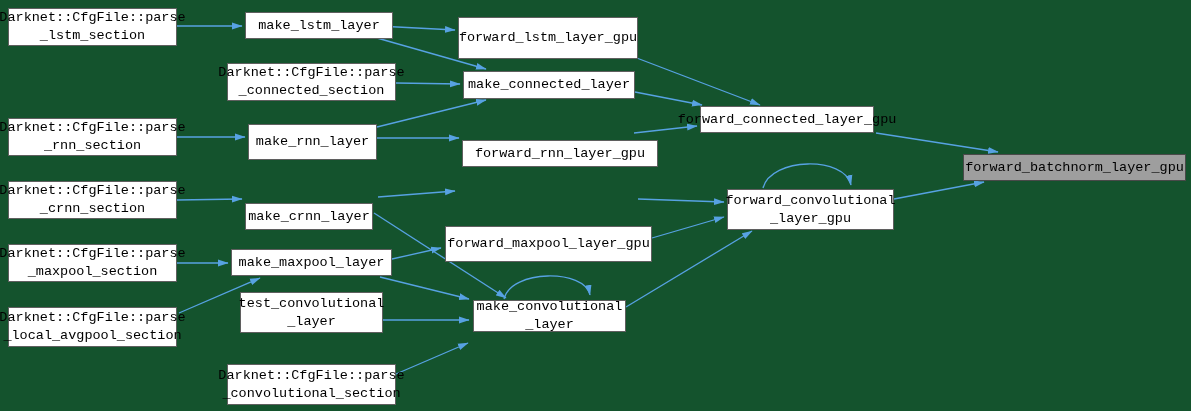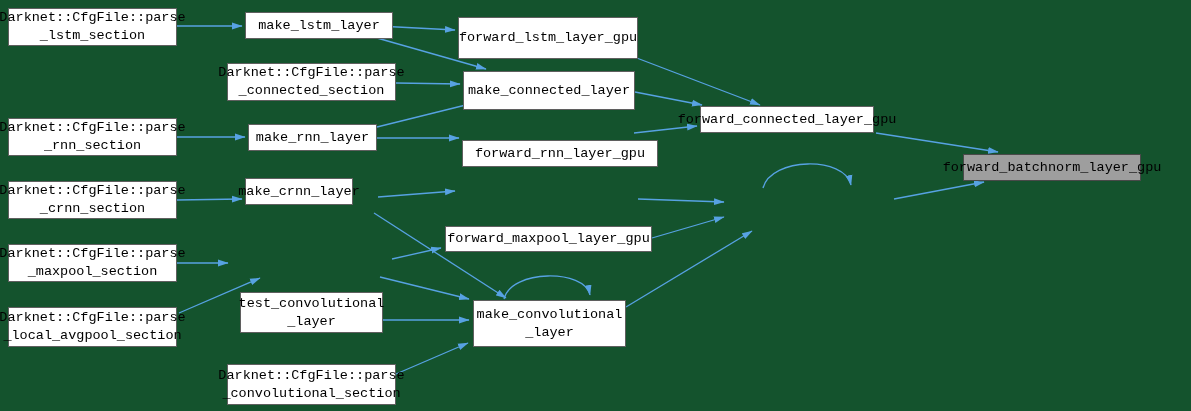--- a/index.html
+++ b/index.html
@@ -70,35 +70,38 @@
     <path class="edge" marker-end="url(#arrow)" d="M763,188 C771,157 845,156 851,185"></path>
     <path class="edge" marker-end="url(#arrow)" d="M894,199 L984,182"></path>
   </svg>
 
   <div class="node" style="left:8px;top:8px;width:169px;height:38px"><span>Darknet::CfgFile::parse
 _lstm_section</span></div>
   <div class="node" style="left:245px;top:12px;width:148px;height:27px"><span>make_lstm_layer</span></div>
   <div class="node" style="left:458px;top:17px;width:180px;height:42px"><span>forward_lstm_layer_gpu</span></div>
   <div class="node" style="left:227px;top:63px;width:169px;height:38px"><span>Darknet::CfgFile::parse
 _connected_section</span></div>
-  <div class="node" style="left:463px;top:71px;width:172px;height:39px"><span>make_connected_layer</span></div>
+  <div class="node" style="left:463px;top:71px;width:172px;height:28px"><span>make_connected_layer</span></div>
   <div class="node" style="left:8px;top:118px;width:169px;height:38px"><span>Darknet::CfgFile::parse
 _rnn_section</span></div>
-  <div class="node" style="left:248px;top:124px;width:129px;height:27px"><span>make_rnn_layer</span></div>
+  <div class="node" style="left:248px;top:124px;width:129px;height:36px"><span>make_rnn_layer</span></div>
   <div class="node" style="left:462px;top:140px;width:196px;height:27px"><span>forward_rnn_layer_gpu</span></div>
   <div class="node" style="left:700px;top:106px;width:174px;height:27px"><span>forward_connected_layer_gpu</span></div>
   <div class="node" style="left:8px;top:181px;width:169px;height:38px"><span>Darknet::CfgFile::parse
 _crnn_section</span></div>
-  <div class="node" style="left:245px;top:178px;width:108px;height:27px"><span>make_crnn_layer</span></div>
-  <div class="node hl" style="left:963px;top:154px;width:178px;height:27px"><span>forward_batchnorm_layer_gpu</span></div>
+  <div class="node" style="left:245px;top:203px;width:128px;height:27px"><span>make_crnn_layer</span></div>
+  <div class="node hl" style="left:963px;top:154px;width:223px;height:27px"><span>forward_batchnorm_layer_gpu</span></div>
   <div class="node" style="left:8px;top:244px;width:169px;height:38px"><span>Darknet::CfgFile::parse
 _maxpool_section</span></div>
-  <div class="node" style="left:445px;top:226px;width:207px;height:26px"><span>forward_maxpool_layer_gpu</span></div>
+  <div class="node" style="left:231px;top:249px;width:161px;height:27px"><span>make_maxpool_layer</span></div>
+  <div class="node" style="left:445px;top:226px;width:207px;height:36px"><span>forward_maxpool_layer_gpu</span></div>
+  <div class="node" style="left:727px;top:189px;width:167px;height:41px"><span>forward_convolutional
+_layer_gpu</span></div>
   <div class="node" style="left:8px;top:307px;width:169px;height:40px"><span>Darknet::CfgFile::parse
 _local_avgpool_section</span></div>
   <div class="node" style="left:240px;top:292px;width:143px;height:41px"><span>test_convolutional
 _layer</span></div>
-  <div class="node" style="left:473px;top:300px;width:153px;height:47px"><span>make_convolutional
+  <div class="node" style="left:473px;top:300px;width:153px;height:32px"><span>make_convolutional
 _layer</span></div>
   <div class="node" style="left:227px;top:364px;width:169px;height:41px"><span>Darknet::CfgFile::parse
 _convolutional_section</span></div>
 
 </div>
 
 </body></html>

